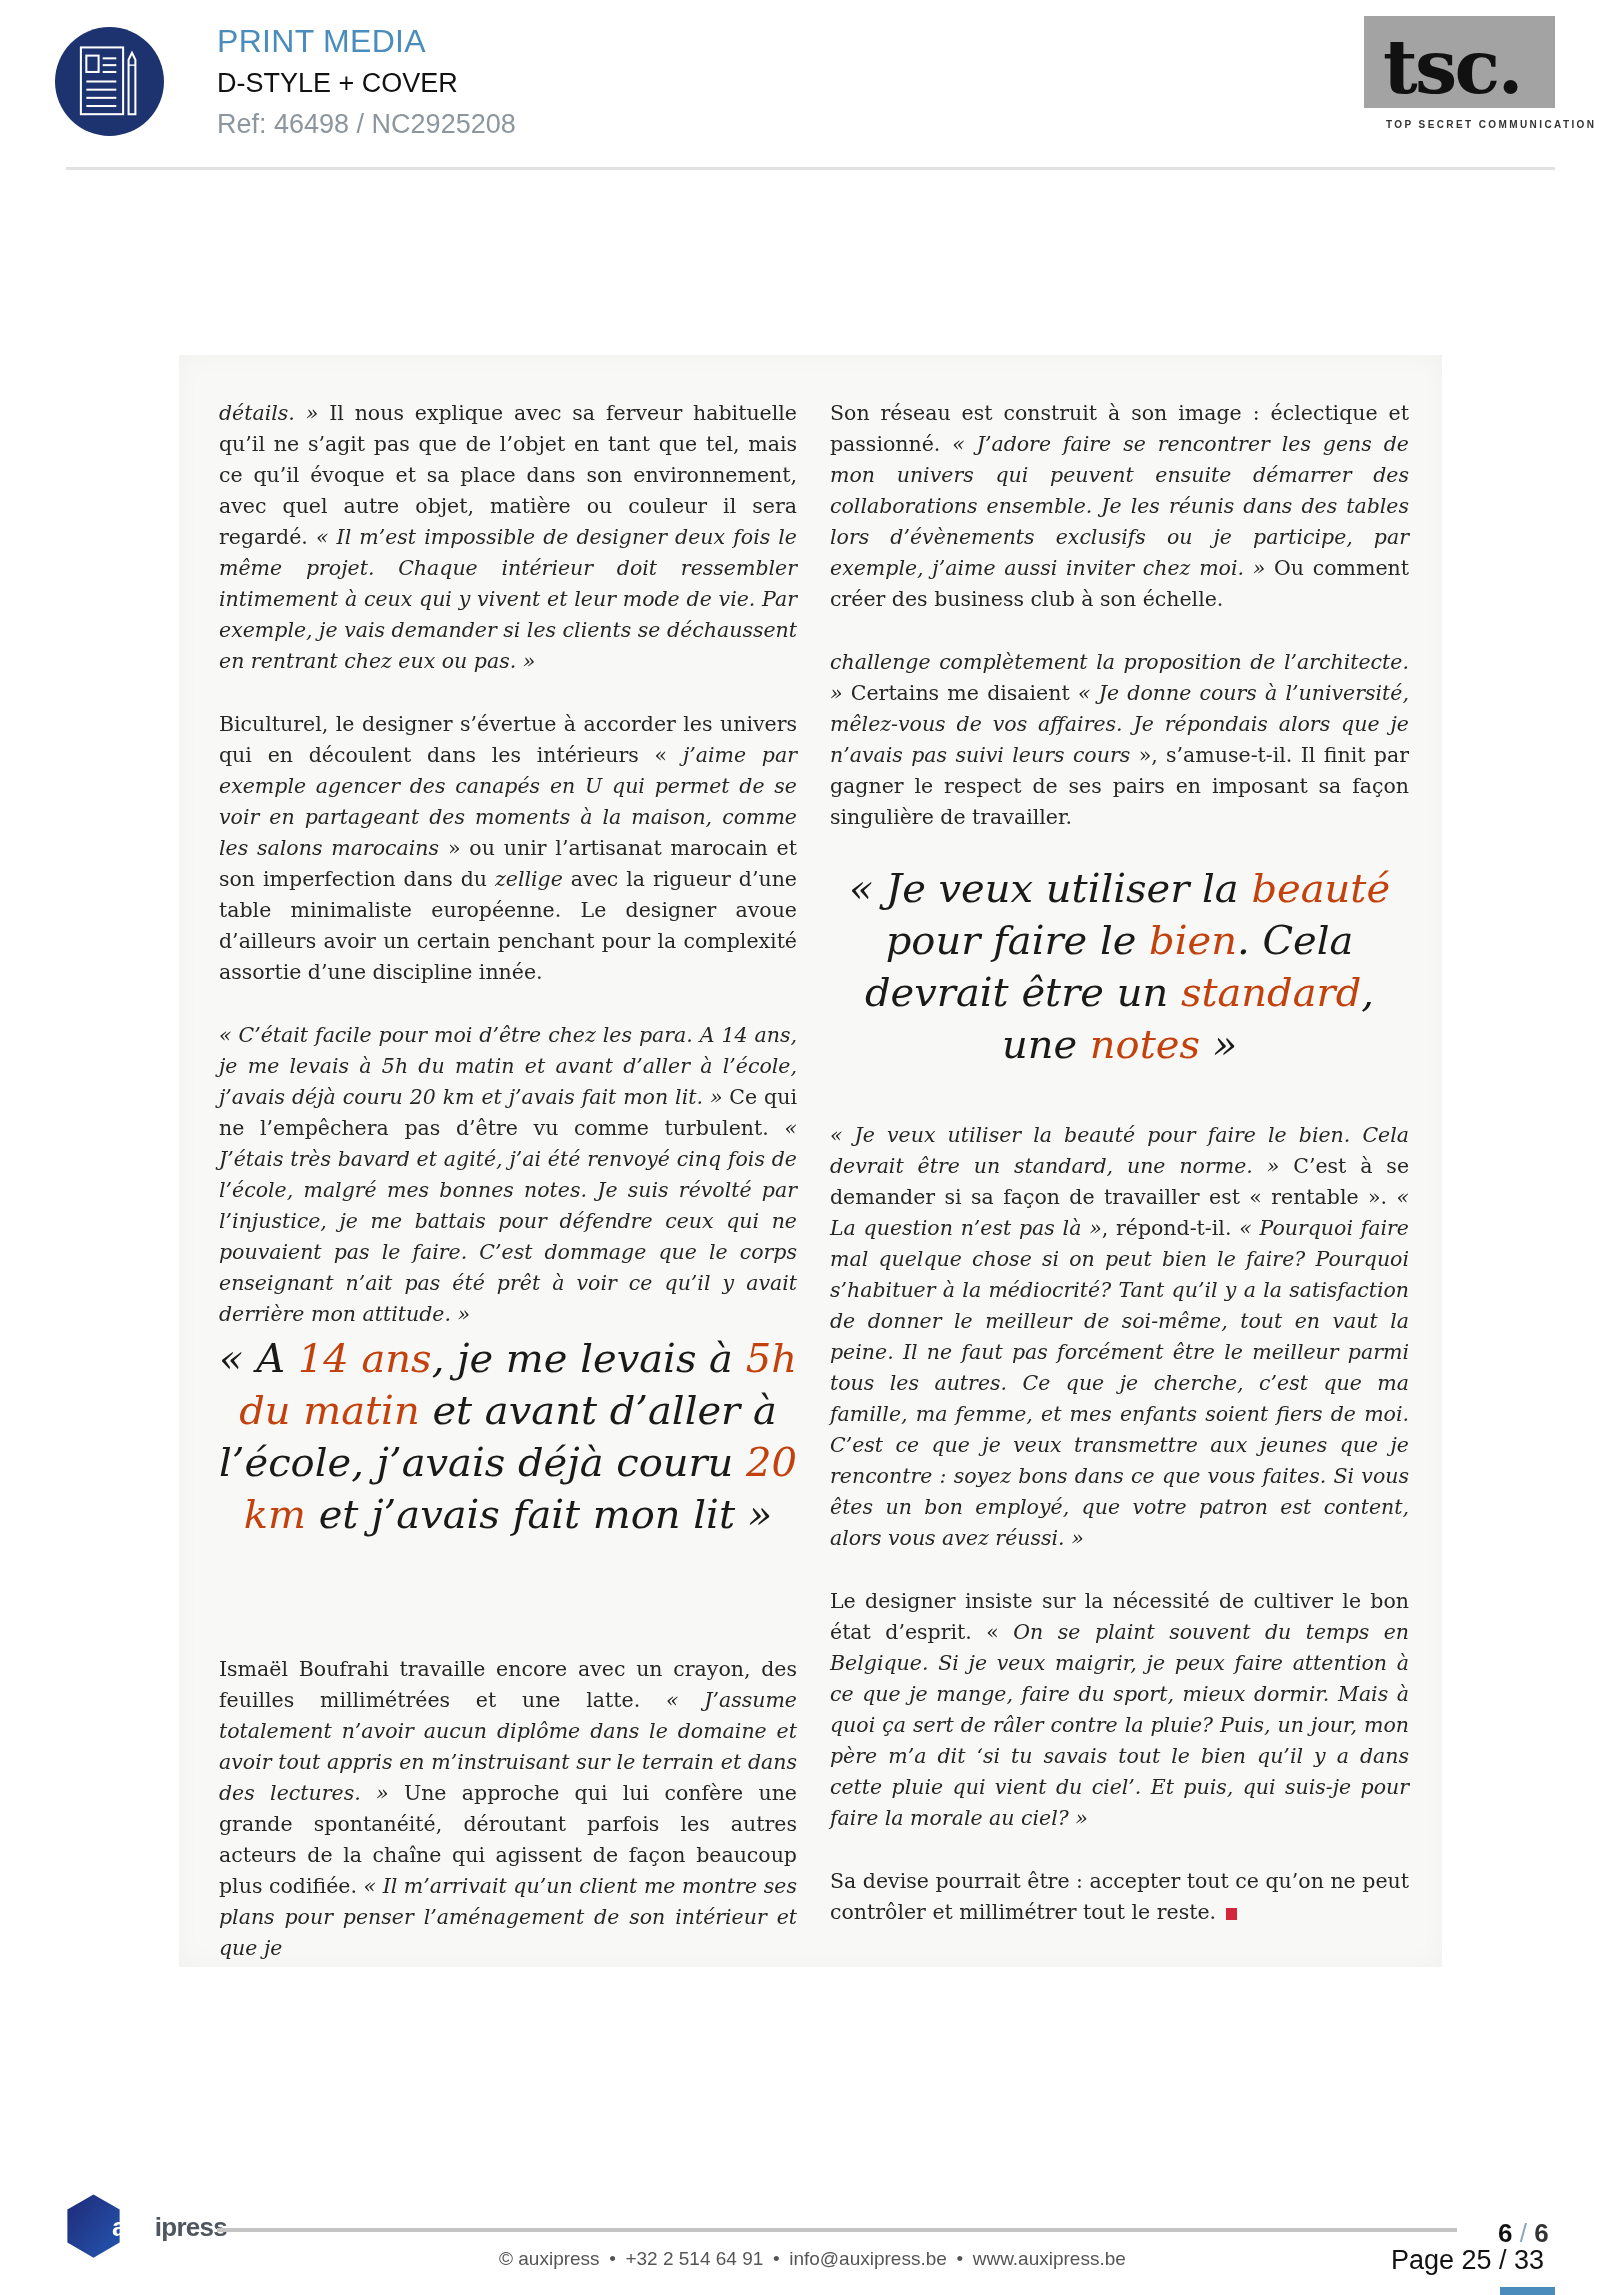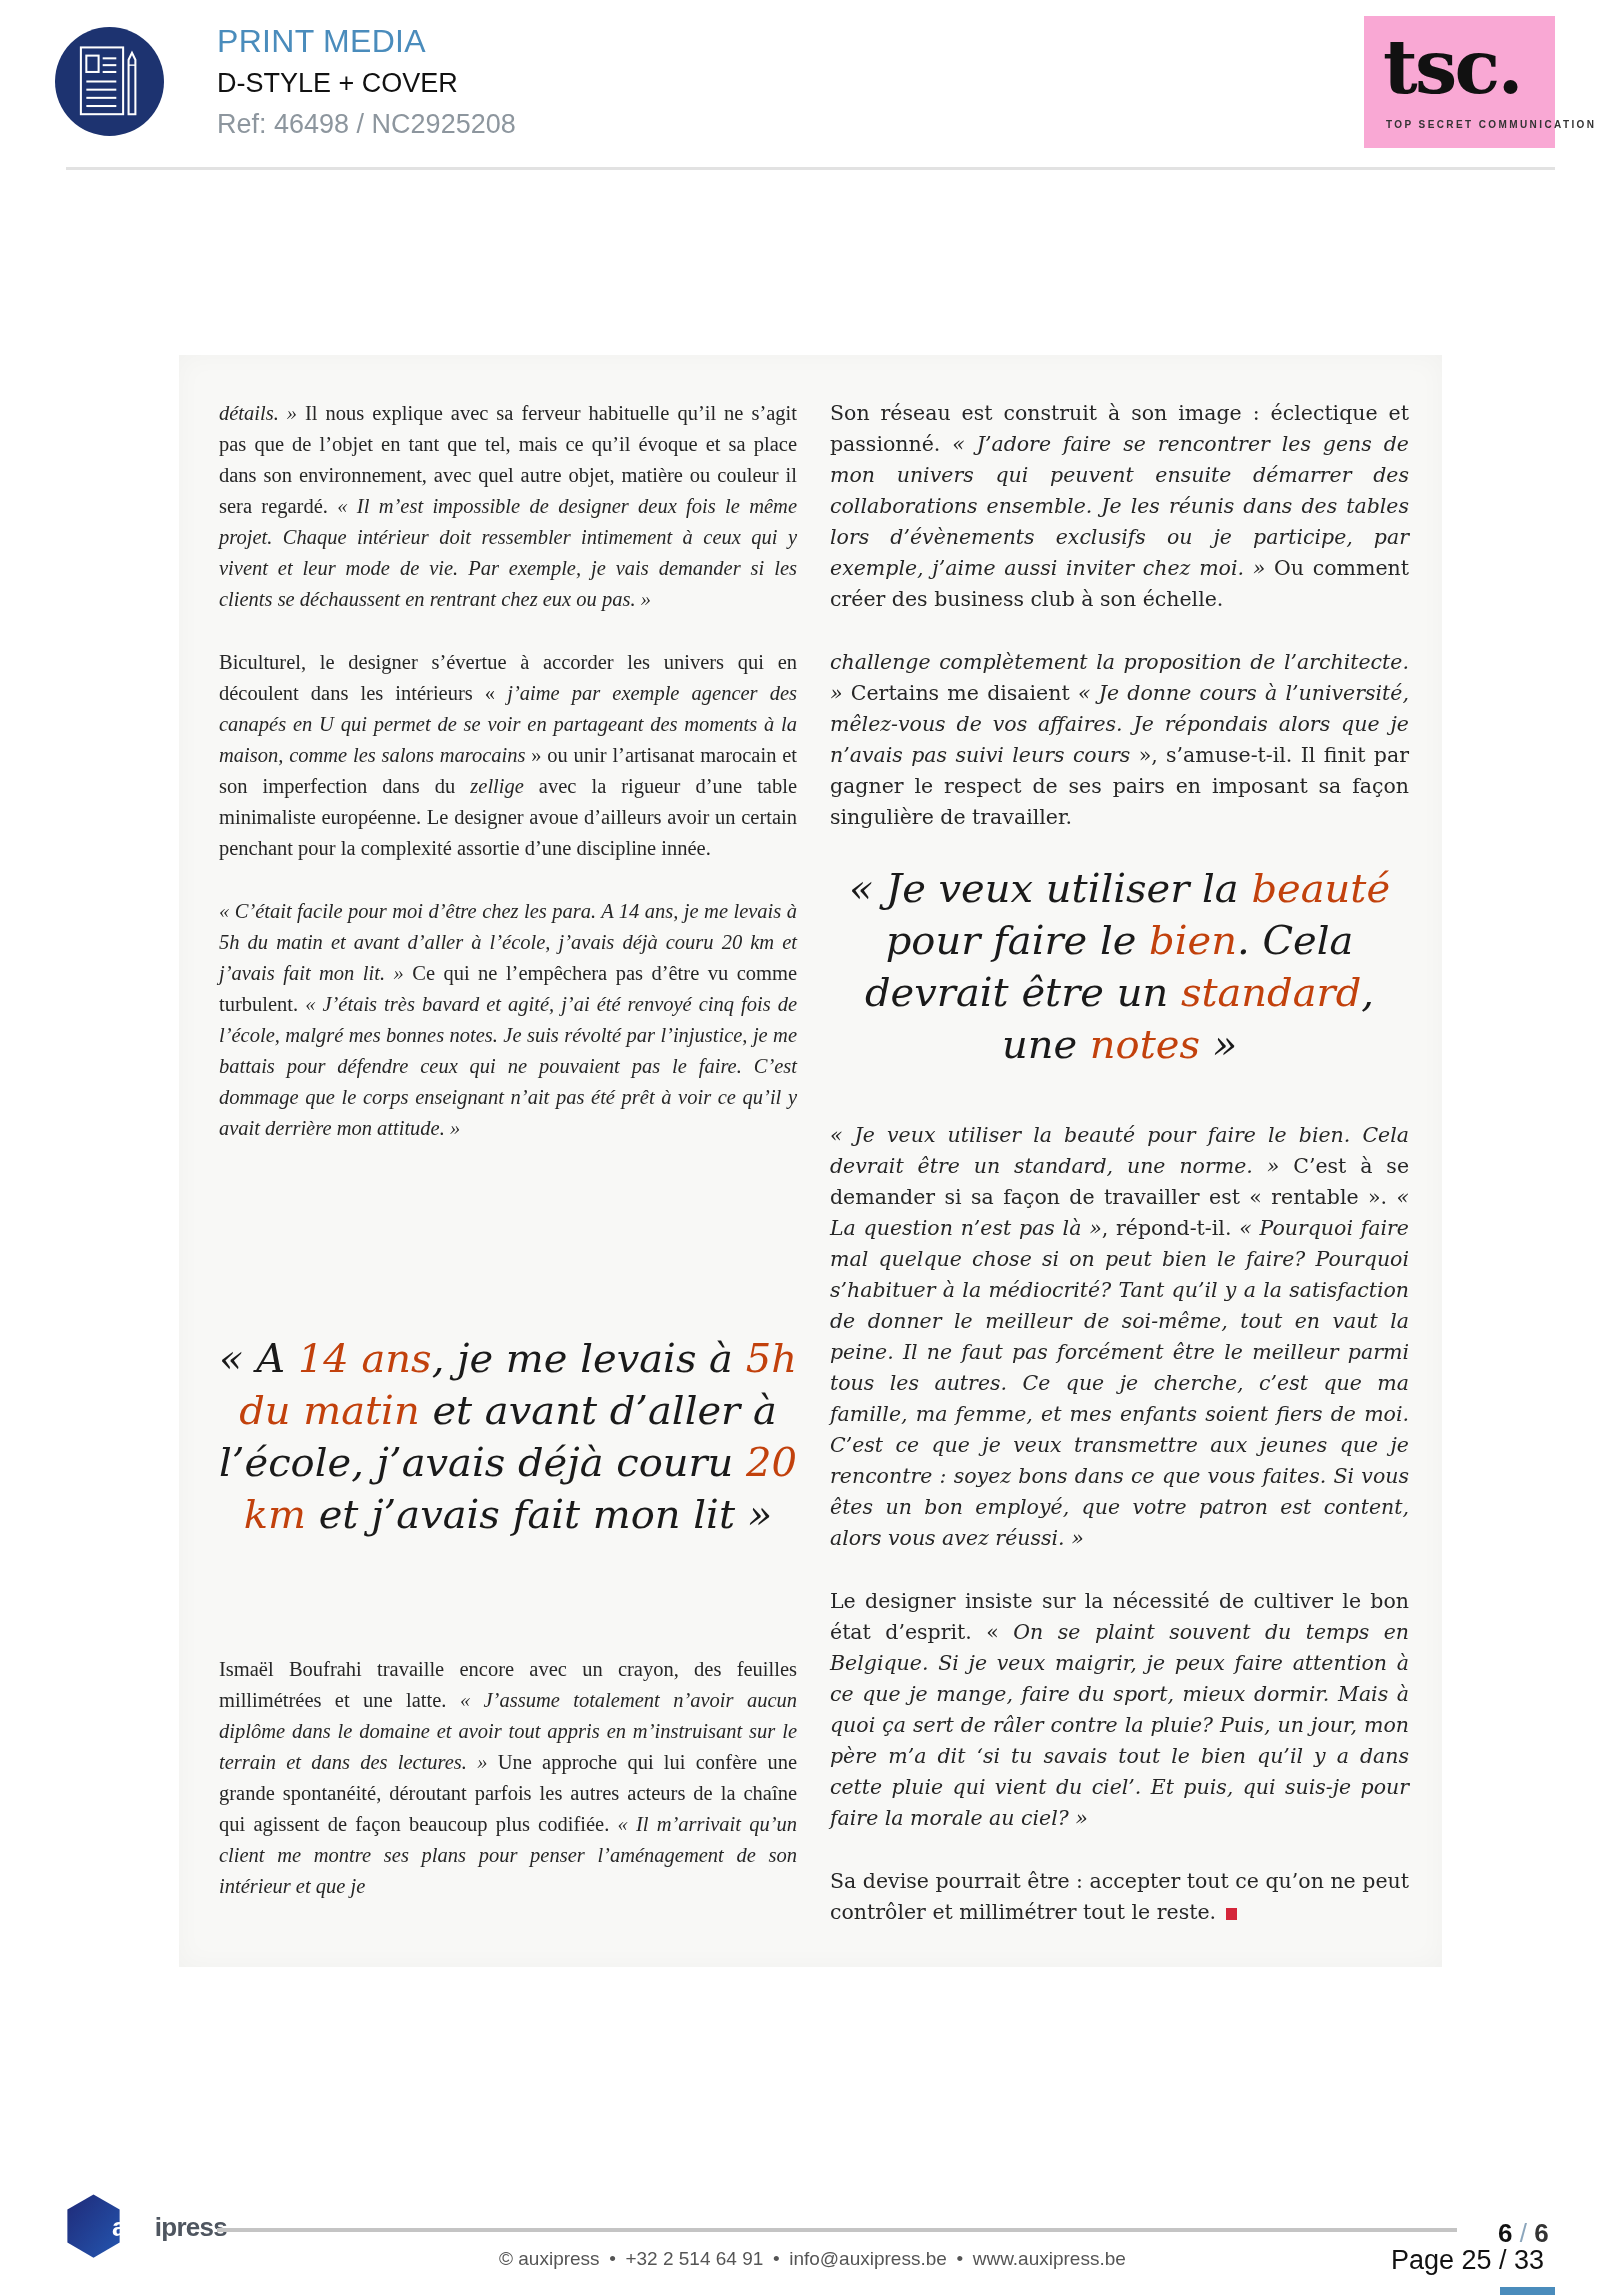--- a/index.html
+++ b/index.html
@@ -4,31 +4,31 @@
 <style>
   html, body { margin:0; padding:0; }
   body { width:1623px; height:2295px; position:relative; background:#ffffff; overflow:hidden; font-family:"Liberation Sans", sans-serif; }
 
   
   .hdr-icon { position:absolute; left:55px; top:27px; width:109px; height:109px; border-radius:50%; background:#1d3370; }
   .hdr-icon svg { position:absolute; left:0; top:0; }
   .hdr-title { position:absolute; left:217px; top:23px; font-size:32px; color:#4a8cbc; letter-spacing:0.3px; }
   .hdr-sub { position:absolute; left:217px; top:68px; font-size:27px; color:#111; }
   .hdr-ref { position:absolute; left:217px; top:109px; font-size:27px; color:#8d969e; }
-  .tsc-box { position:absolute; left:1364px; top:16.4px; width:191px; height:132px; background:#f9a8d4; }
+  .tsc-box { position:absolute; left:1364px; top:16.4px; width:191px; height:92px; background:#a3a3a3; }
   .tsc-word { position:absolute; left:19px; top:13.7px; font-family:"DejaVu Serif", serif; font-weight:bold; font-size:75px; letter-spacing:-2.7px; color:#111; line-height:1; }
   .tsc-tag { position:absolute; left:22px; top:103px; font-size:10px; font-weight:bold; letter-spacing:2.4px; color:#333; white-space:nowrap; }
   .hdr-rule { position:absolute; left:66px; top:167px; width:1489px; height:3.4px; background:#e2e2e2; }
 
   
   .scan { position:absolute; left:179px; top:355px; width:1263px; height:1612px; background:#f8f8f6; box-shadow:inset 0 0 27px rgba(0,0,0,0.03); }
   .col { position:absolute; font-family:"DejaVu Serif", serif; font-size:20.5px; line-height:31px; color:#262626; text-align:justify; hyphens:auto; }
   .col p { margin:0 0 32px 0; }
   .col i { font-style:italic; }
-  .col-left { left:219px; top:398px; width:578px;font-family:Liberation Serif, serif; }
+  .col-left { left:219px; top:398px; width:578px; }
   .col-right { left:830px; top:398px; width:579px; }
 
   .pull { font-family:"DejaVu Serif", serif; font-style:italic; color:#1a1a1a; text-align:center; line-height:52px; font-size:40px; }
   .pull .red { color:#c2410c; }
   .pull-left { position:absolute; left:219px; top:1332px; width:578px; }
   .pull-right { position:absolute; left:830px; top:862px; width:579px; }
 
   .end-mark { display:inline-block; width:11px; height:12.3px; background:#d4263a; margin-left:9.6px; vertical-align:-1.4px; }
 
   

